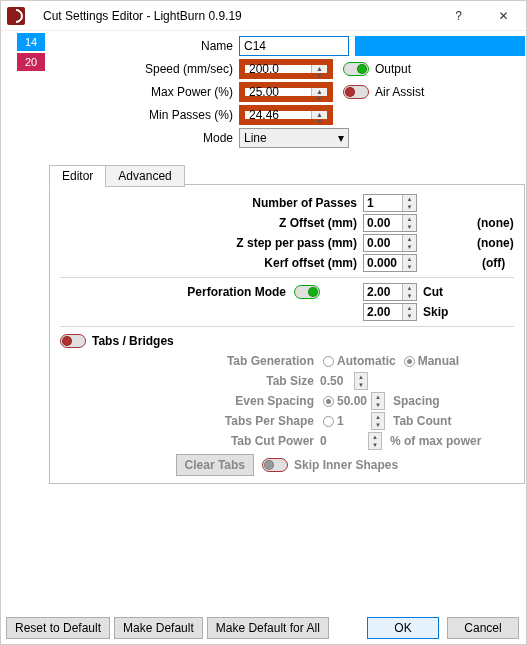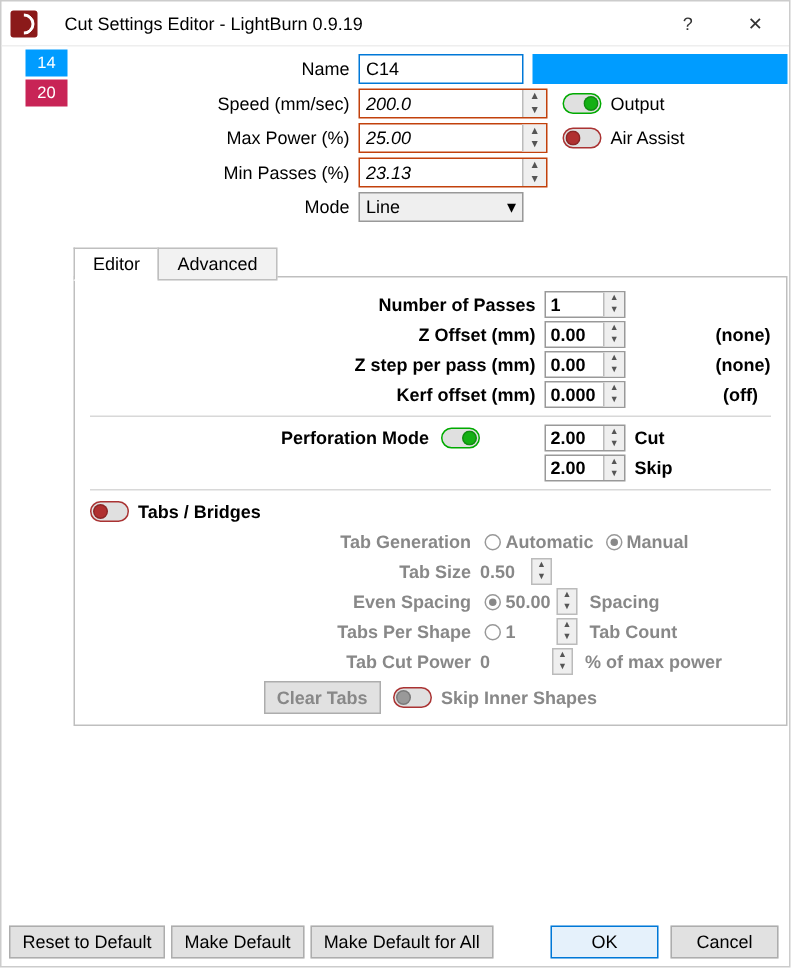--- a/index.html
+++ b/index.html
@@ -10,21 +10,21 @@
   .title { flex: 1; margin-left: 12px; }
   .winbtn { width: 45px; height: 30px; display: flex; align-items: center; justify-content: center; color: #333; }
   .content { display: flex; height: 580px; padding-left: 16px; }
   .sidecol { width: 30px; background: #fff; padding-top: 2px; }
   .layerchip { width: 28px; height: 18px; color: #fff; font-size: 11px; display: flex; align-items: center; justify-content: center; margin-bottom: 2px; }
   .main { flex: 1; padding: 4px 8px 0 4px; }
   .row { display: flex; align-items: center; height: 22px; margin-bottom: 1px; }
   .lbl { text-align: right; padding-right: 6px; color: #000; }
   .nameinput { width: 110px; height: 20px; border: 1px solid #0078d7; padding: 0 4px; }
   .colorswatch { flex: 1; height: 20px; background: #009cff; margin-left: 6px; }
-  .spin { display: flex; width: 126px; height: 20px; border: 1px solid #c2410c; background: #fff; font-style: italic; }
+  .spin { display: flex; width: 94px; height: 20px; border: 6px solid #c2410c; background: #fff; }
   .spin .val { flex: 1; padding: 0 4px; display: flex; align-items: center; }
   .spin .arrows { width: 16px; border-left: 1px solid #bbb; display: flex; flex-direction: column; background: #efefef; }
   .spin .arrows span { flex: 1; font-size: 7px; display: flex; align-items: center; justify-content: center; color: #555; }
   .toggle { width: 26px; height: 14px; border-radius: 7px; position: relative; margin-right: 6px; }
   .toggle .knob { position: absolute; width: 10px; height: 10px; border-radius: 50%; top: 1px; border: 1px solid rgba(0,0,0,.2); }
   .tog-on { background: #e0e0e0; border: 1px solid #0a0; }
   .tog-on .knob { right: 1px; background: #15b015; }
   .tog-off { background: #e0e0e0; border: 1px solid #a33; }
   .tog-off .knob { left: 1px; background: #b03030; }
   .select { width: 110px; height: 20px; border: 1px solid #999; background: #efefef; display: flex; align-items: center; padding: 0 4px; justify-content: space-between; }
@@ -99,21 +99,21 @@
         </div>
       <div style="width:10px"></div>
       <div class="toggle tog-off">
           <div class="knob"></div>
         </div>
       <span>Air Assist</span>
     </div>
     <div class="row">
       <div class="lbl" style="width:190px">Min Passes (%)</div>
       <div class="spin">
-          <div class="val">23.13</div>
+          <div class="val">24.46</div>
           <div class="arrows">
             <span>▲</span>
             <span>▼</span>
           </div>
         </div>
     </div>
     <div class="row">
       <div class="lbl" style="width:190px">Mode</div>
       <div class="select">
           <span>Line</span>

